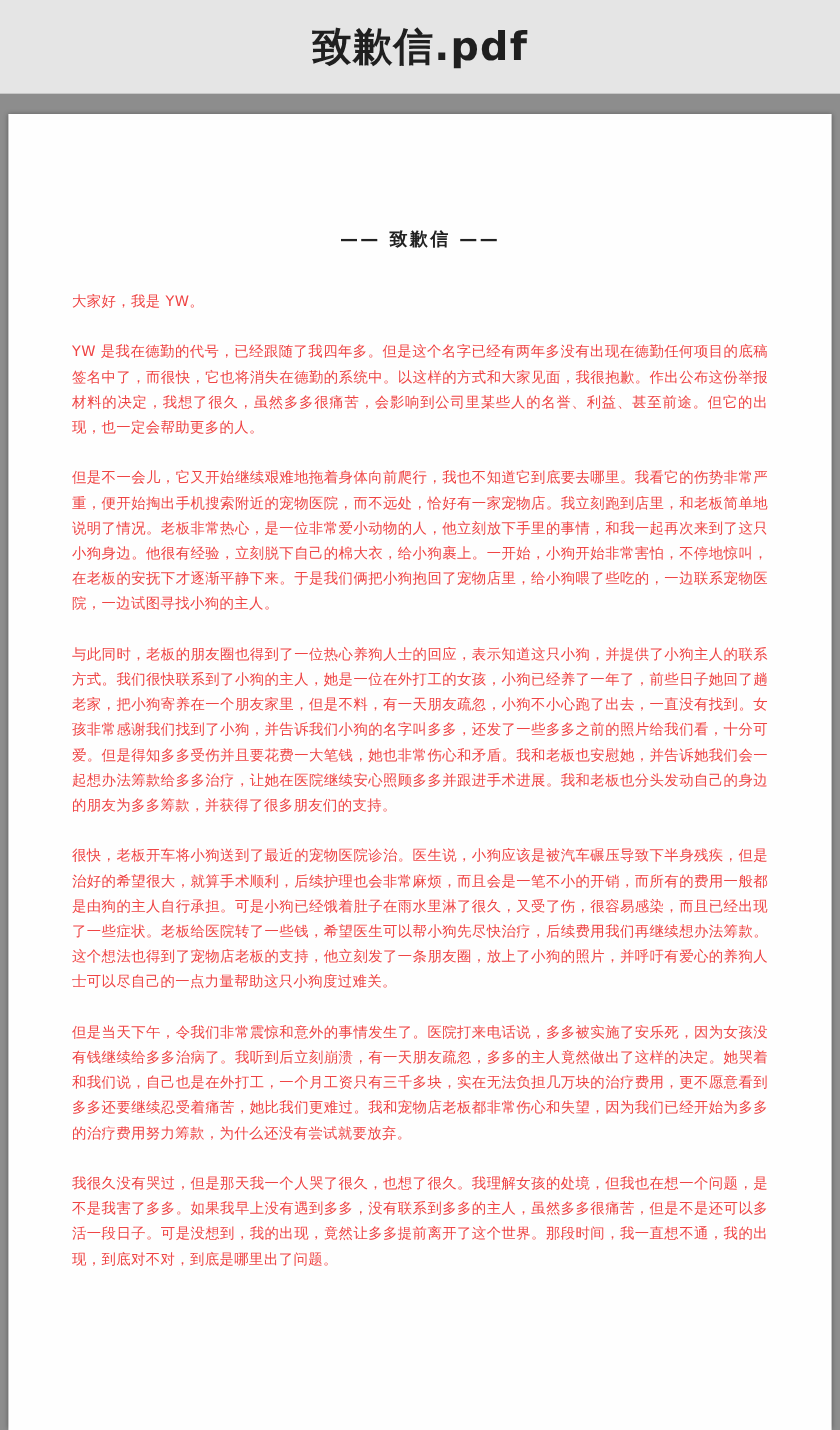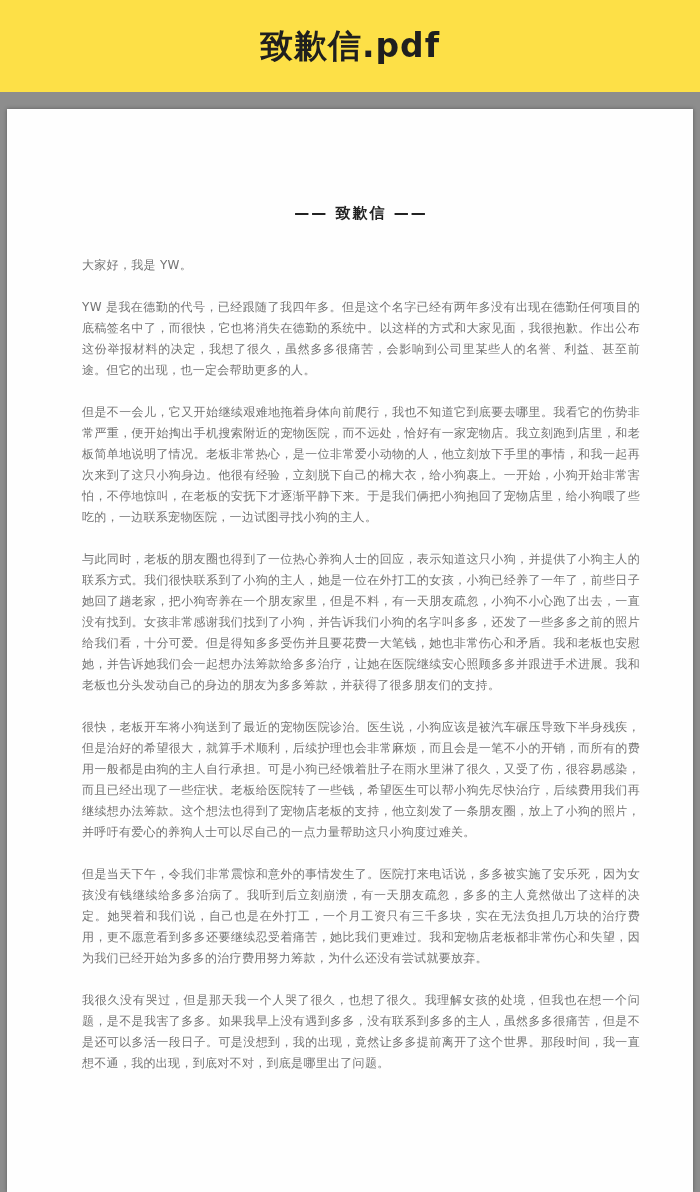--- a/index.html
+++ b/index.html
@@ -10,22 +10,22 @@
     font-family: "DejaVu Sans", "Liberation Sans", sans-serif;
     overflow: hidden;
   }
   .viewer {
     width: 700px;
     height: 1192px;
     display: flex;
     flex-direction: column;
   }
   .viewer-header {
-    height: 92px;
-    background: #fde047;
+    height: 78px;
+    background: #e5e5e5;
     display: flex;
     align-items: center;
     justify-content: center;
     flex: 0 0 auto;
   }
   .file-title {
     font-size: 33px;
     font-weight: bold;
     color: #1f1f1f;
     letter-spacing: 1px;
@@ -33,35 +33,35 @@
   .page-area {
     flex: 1 1 auto;
     background: #8d8d8d;
     padding: 17px 7px 0 7px;
     overflow: hidden;
   }
   .page {
     background: #fefefe;
     width: 100%;
     height: 100%;
-    padding: 95px 53px 0 75px;
+    padding: 95px 53px 0 53px;
     box-shadow: 0 0 4px rgba(0,0,0,0.35);
   }
   .doc-title {
     text-align: center;
     font-size: 15px;
     font-weight: bold;
     color: #222222;
     letter-spacing: 2px;
     margin-bottom: 32px;
   }
   .page p {
     font-size: 12px;
     line-height: 21px;
-    color: #737373;
+    color: #ef4444;
     text-align: justify;
     margin-bottom: 21px;
     letter-spacing: 0.3px;
   }
 </style>
 </head>
 <body>
 
 <div class="viewer">
 

